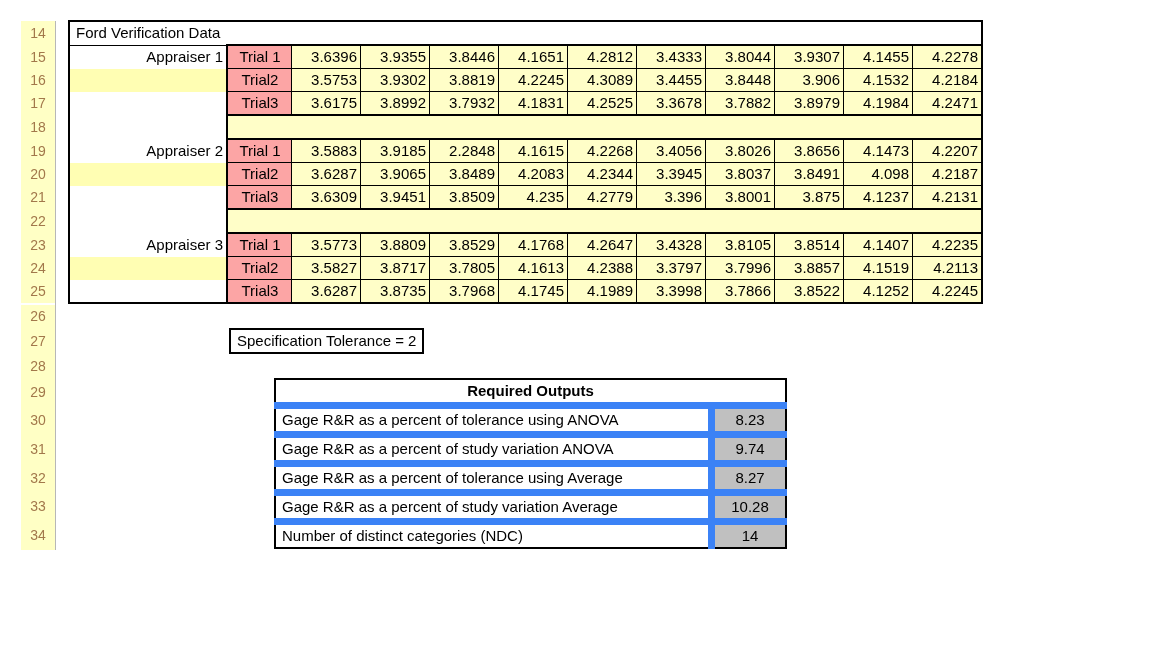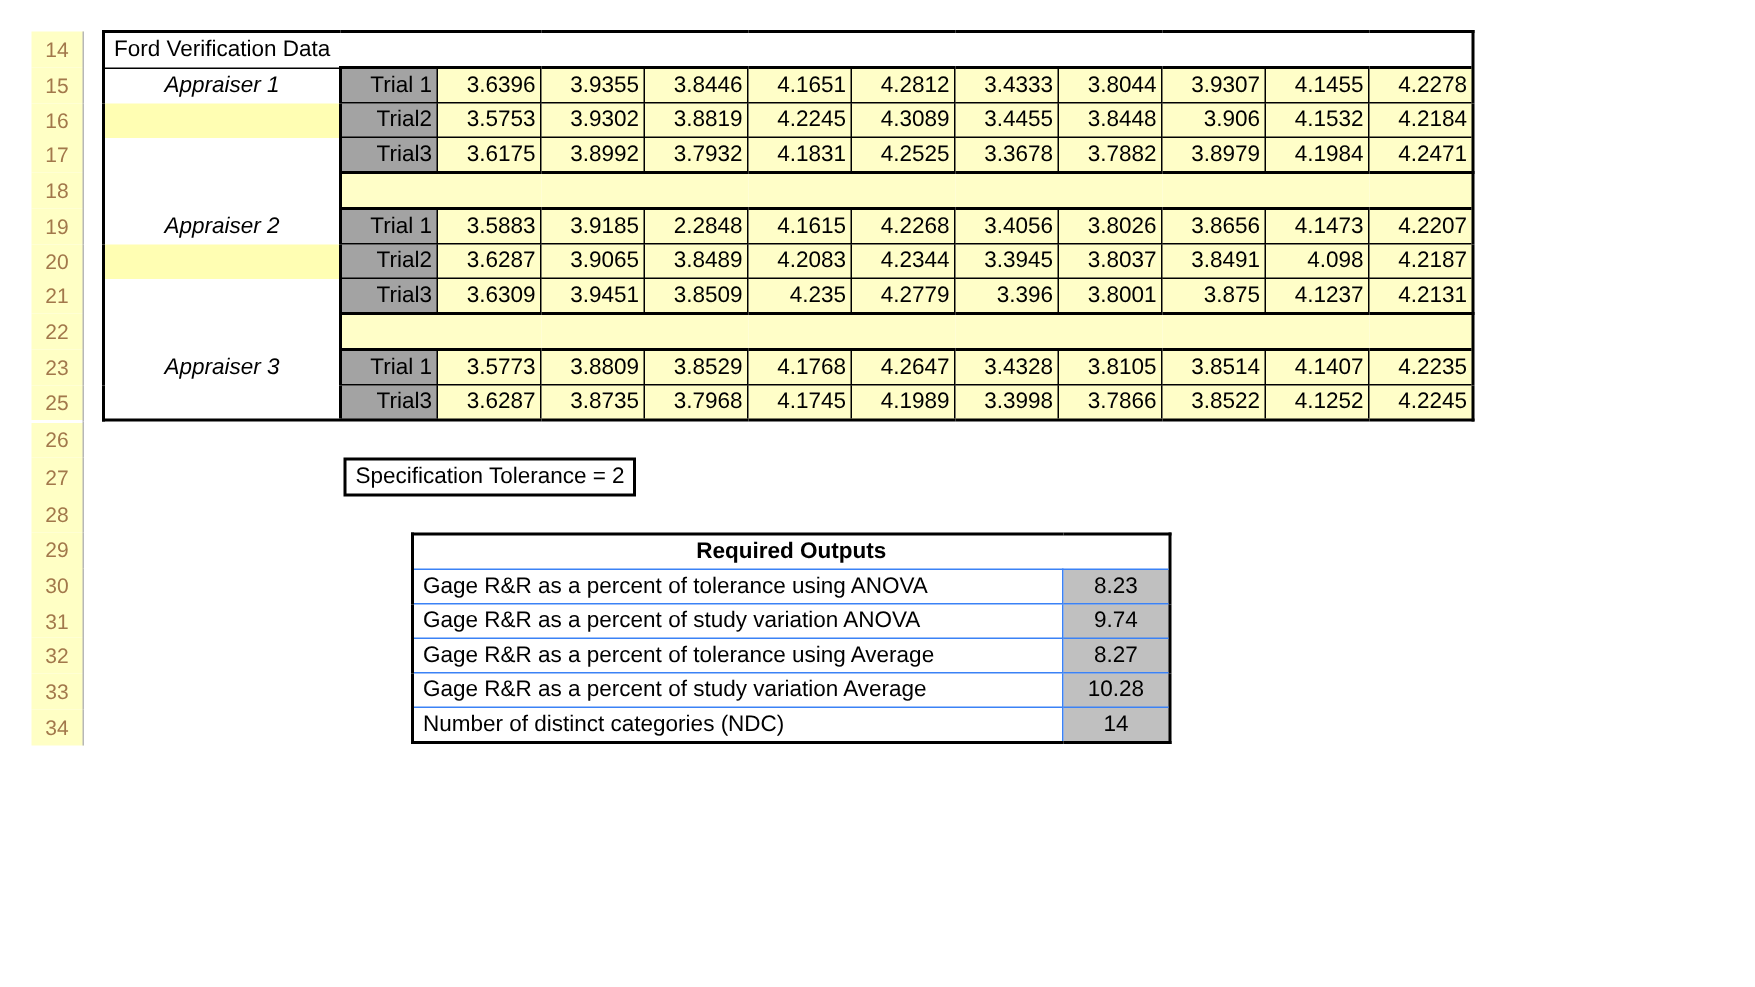--- a/index.html
+++ b/index.html
@@ -40,33 +40,32 @@
   }
   .data {
     background: #fffec8;
     border: 1px solid #000;
     text-align: right;
     width: 62px;
     font-size: 15px;
   }
   .trial {
     width: 56px;
-    background: #a3a3a3;
+    background: #fca5a5;
     border: 1px solid #000;
+    text-align: center;
+    font-size: 15px;
+    padding-left:4px;
+  }
+  .appraiser {
+    background: #fff;
     text-align: right;
-    font-size: 15px;
-    padding-left:4px;
-  }
-  .appraiser {
-    background: #fff;
-    text-align: center;
     font-size: 15px;
     border: 1px solid transparent;
     width: 150px;
-    font-style: italic;
   }
   .appraiser.highlight {
     background: #fffeb3;
   }
   .title-row td {
     border-top: 2px solid #000;
     border-bottom: 1px solid #000;
   }
   .title-row .title {
     font-weight: normal;
@@ -84,21 +83,21 @@
     display: inline-block;
     font-size: 15px;
     background: #fff;
     text-align: left;
   }
   .outputs {
     border: 2px solid #000;
     margin-left: 45px;
   }
   .outputs td {
-    border: 1px solid #3b82f6;
+    border: 7px solid #3b82f6;
     background: #fff;
     font-size: 15px;
     padding: 0 6px;
   }
   .outputs .out-label { text-align: left; width: 420px; }
   .outputs .out-val { background: #c0c0c0; text-align: center; width: 58px; }
   .outputs .out-header { font-weight: bold; text-align: center; }
   
   .sepcell { background:#fffec8; height:22px; border-top:1px solid #000; border-bottom:1px solid #000; }
 </style>
@@ -260,20 +259,36 @@
           <td class="data block-top">3.8529</td>
           <td class="data block-top">4.1768</td>
           <td class="data block-top">4.2647</td>
           <td class="data block-top">3.4328</td>
           <td class="data block-top">3.8105</td>
           <td class="data block-top">3.8514</td>
           <td class="data block-top">4.1407</td>
           <td class="data block-top block-right">4.2235</td>
         </tr>
         <tr>
+          <td class="rownum">24</td>
+          <td class="gap"></td>
+          <td class="appraiser highlight block-left"></td>
+          <td class="trial block-left">Trial2</td>
+          <td class="data">3.5827</td>
+          <td class="data">3.8717</td>
+          <td class="data">3.7805</td>
+          <td class="data">4.1613</td>
+          <td class="data">4.2388</td>
+          <td class="data">3.3797</td>
+          <td class="data">3.7996</td>
+          <td class="data">3.8857</td>
+          <td class="data">4.1519</td>
+          <td class="data block-right">4.2113</td>
+        </tr>
+        <tr>
           <td class="rownum">25</td>
           <td class="gap"></td>
           <td class="appraiser block-left block-bottom"></td>
           <td class="trial block-bottom block-left">Trial3</td>
           <td class="data block-bottom">3.6287</td>
           <td class="data block-bottom">3.8735</td>
           <td class="data block-bottom">3.7968</td>
           <td class="data block-bottom">4.1745</td>
           <td class="data block-bottom">4.1989</td>
           <td class="data block-bottom">3.3998</td>

